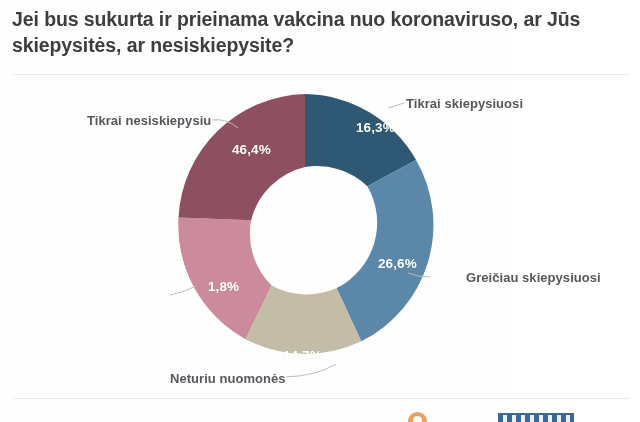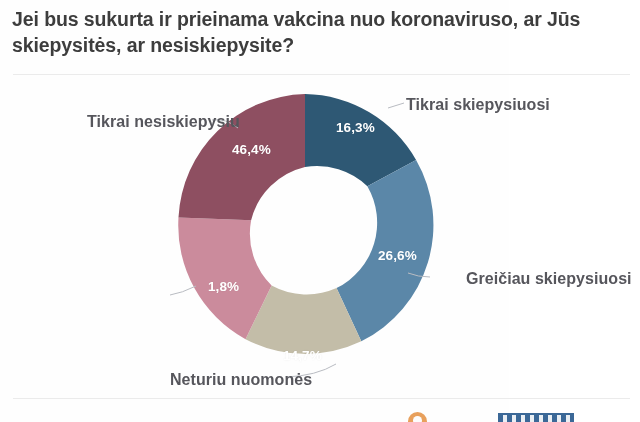--- a/index.html
+++ b/index.html
@@ -78,21 +78,21 @@
     font-weight: bold;
     white-space: nowrap;
     letter-spacing: 0.1px;
     text-shadow: 0 0 2px rgba(0,0,0,0.08);
   }
 
   
   .cat-label {
     position: absolute;
     color: #56565c;
-    font-size: 16px;
+    font-size: 13px;
     font-weight: bold;
     white-space: nowrap;
     letter-spacing: 0.05px;
   }
 
   
   #footer-logos {
     position: absolute;
     left: 0;
     top: 399px;
@@ -185,23 +185,23 @@
 
       <g stroke="#b9bcc2" stroke-width="1" fill="none">
         <path d="M 388 32 L 404 27"></path>
         <path d="M 408 197 Q 418 201 430 201"></path>
         <path d="M 286 301 Q 316 300 336 288"></path>
         <path d="M 170 219 Q 182 217 196 210"></path>
         <path d="M 212 44 Q 226 42 238 52"></path>
       </g>
     </svg>
 
-    <span class="value-label" style="left:336px; top:44px;">16,3%</span>
-
-    <span class="value-label" style="left:378px; top:172px;">26,6%</span>
+    <span class="value-label" style="left:356px; top:44px;">16,3%</span>
+
+    <span class="value-label" style="left:378px; top:180px;">26,6%</span>
 
     <span class="value-label" style="left:283px; top:272px;">14,7%</span>
 
     <span class="value-label" style="left:208px; top:203px;">1,8%</span>
 
     <span class="value-label" style="left:232px; top:66px;">46,4%</span>
 
     <span class="cat-label" style="left:406px; top:20px;">Tikrai skiepysiuosi</span>
 
     <span class="cat-label" style="left:434px; top:194px;margin-left:32px;">Greičiau skiepysiuosi</span>

